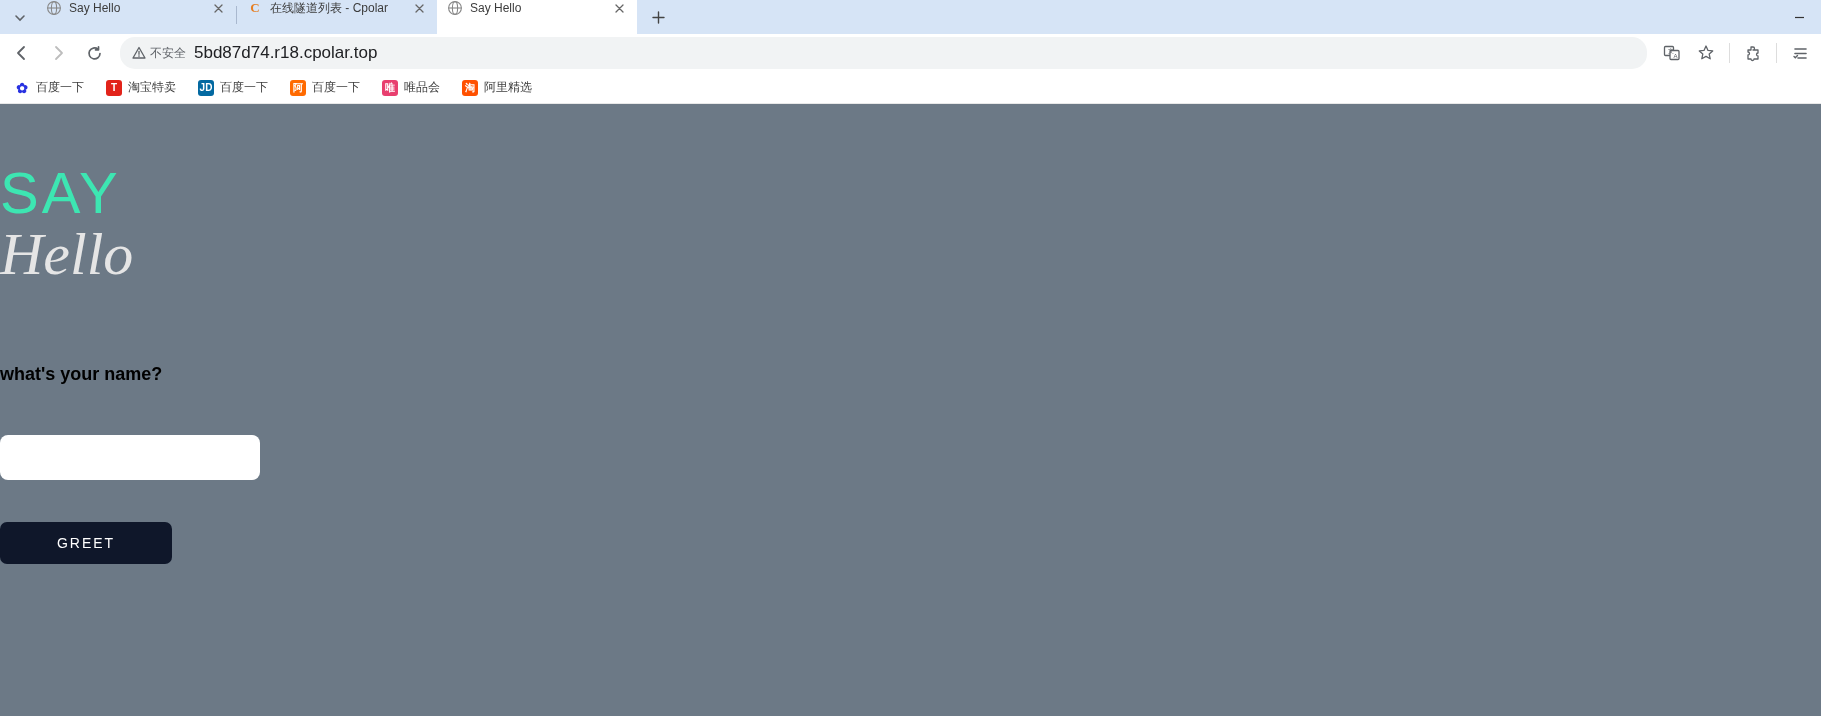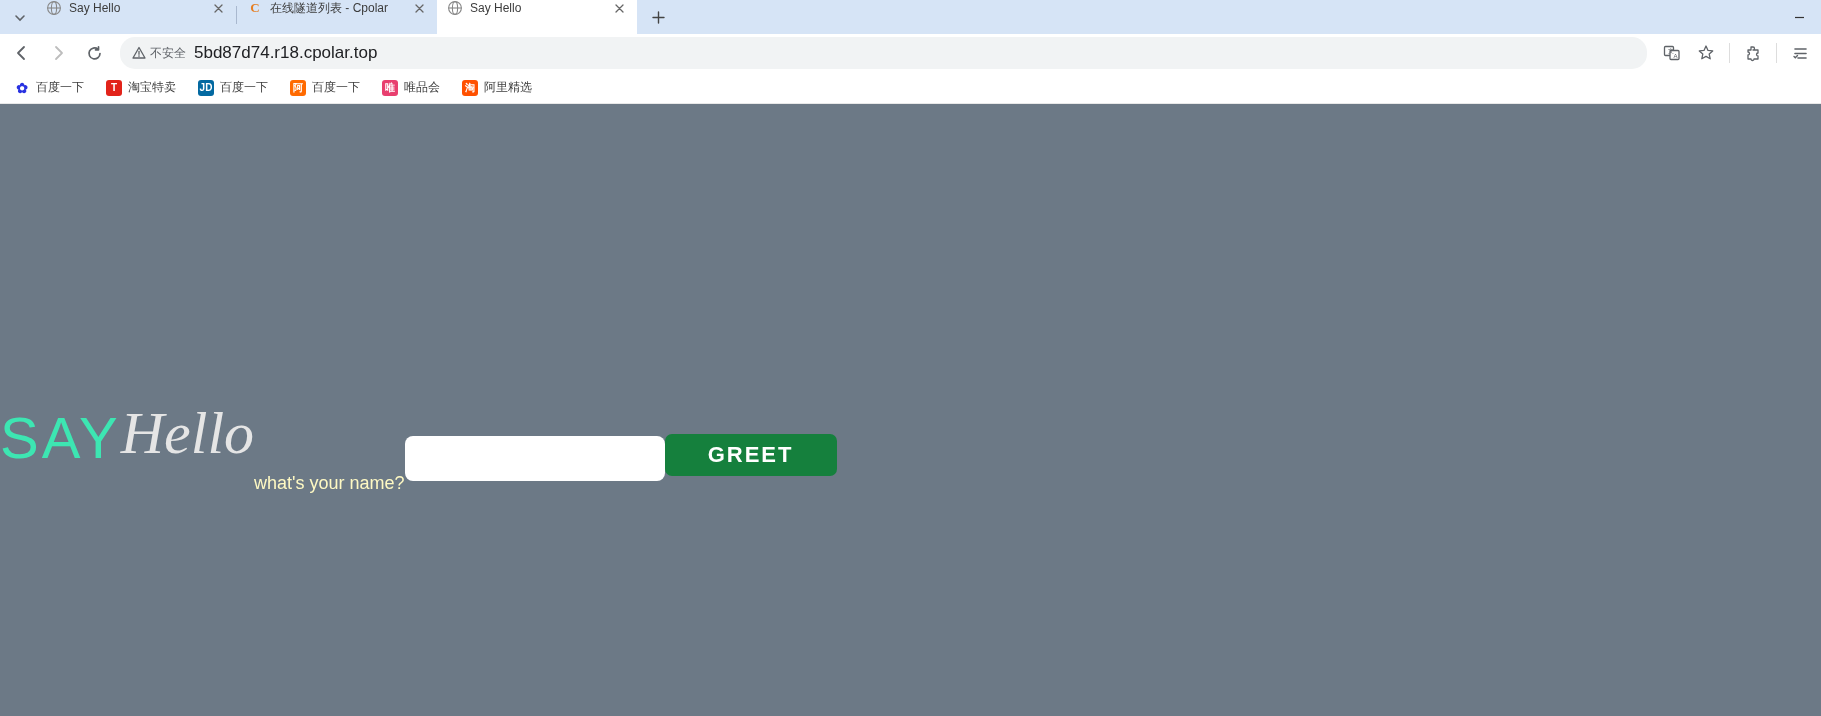--- a/index.html
+++ b/index.html
@@ -209,70 +209,70 @@
     .bm-ali { background:#ff6a00; }
     .bm-wei { background:#e83f6f; }
     .bm-tao { background:#ff5000; }
 
     
     .page {
       width: 100%;
       height: calc(716px - 34px - 38px - 32px);
       background: #6c7986;
       display: flex;
-      flex-direction: row;
-      align-items: center;
+      flex-direction: column;
       padding-top: 55px;
       color: #fff;
+      gap: 8px;
     }
     .title-say {
       font-size: 58px;
       font-weight: 300;
       letter-spacing: 3px;
       color: #3de6b2;
       font-family: "Helvetica Neue", Arial, sans-serif;
     }
     .title-hello {
       font-size: 60px;
       color: #e5e5e5;
       font-family: "Brush Script MT", cursive;
       font-style: italic;
       margin-top: -10px;
       line-height: 1;
     }
     .prompt {
-      margin-top: 92px;
+      margin-top: 72px;
       font-size: 18px;
-      font-weight: 400;
-      color: #fef9c3;
+      font-weight: 700;
+      color: #000000;
     }
     .name-input {
       margin-top: 42px;
       width: 260px;
       height: 45px;
       border: none;
       border-radius: 8px;
       background: #fff;
       font-size: 16px;
       padding: 0 14px;
       outline: none;
       color: #333;
     }
     .greet-btn {
       margin-top: 34px;
       width: 172px;
       height: 42px;
       border: none;
       border-radius: 7px;
-      background: #15803d;
+      background: #0f172a;
       color: #fff;
-      font-size: 22px;
+      font-size: 14px;
       letter-spacing: 2px;
       cursor: pointer;
-      font-weight: 700;
+      font-weight: 400;
     }
 
     svg { display: block; }
   </style>
 </head>
 <body>
 
 <div class="browser-chrome">
 
   <div class="tab-strip">

